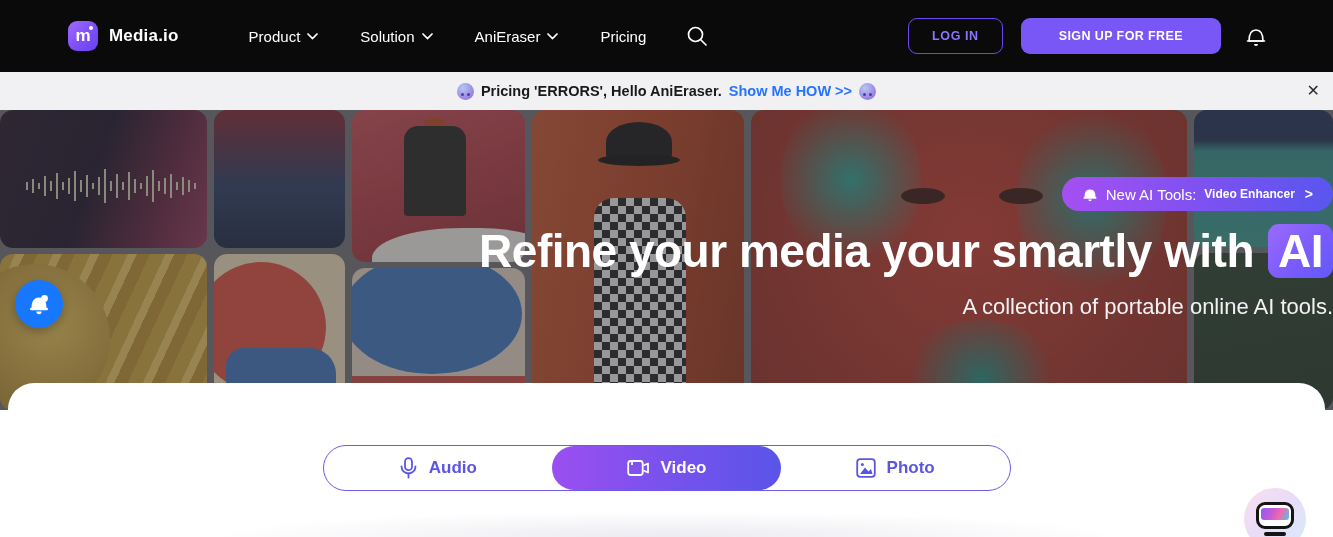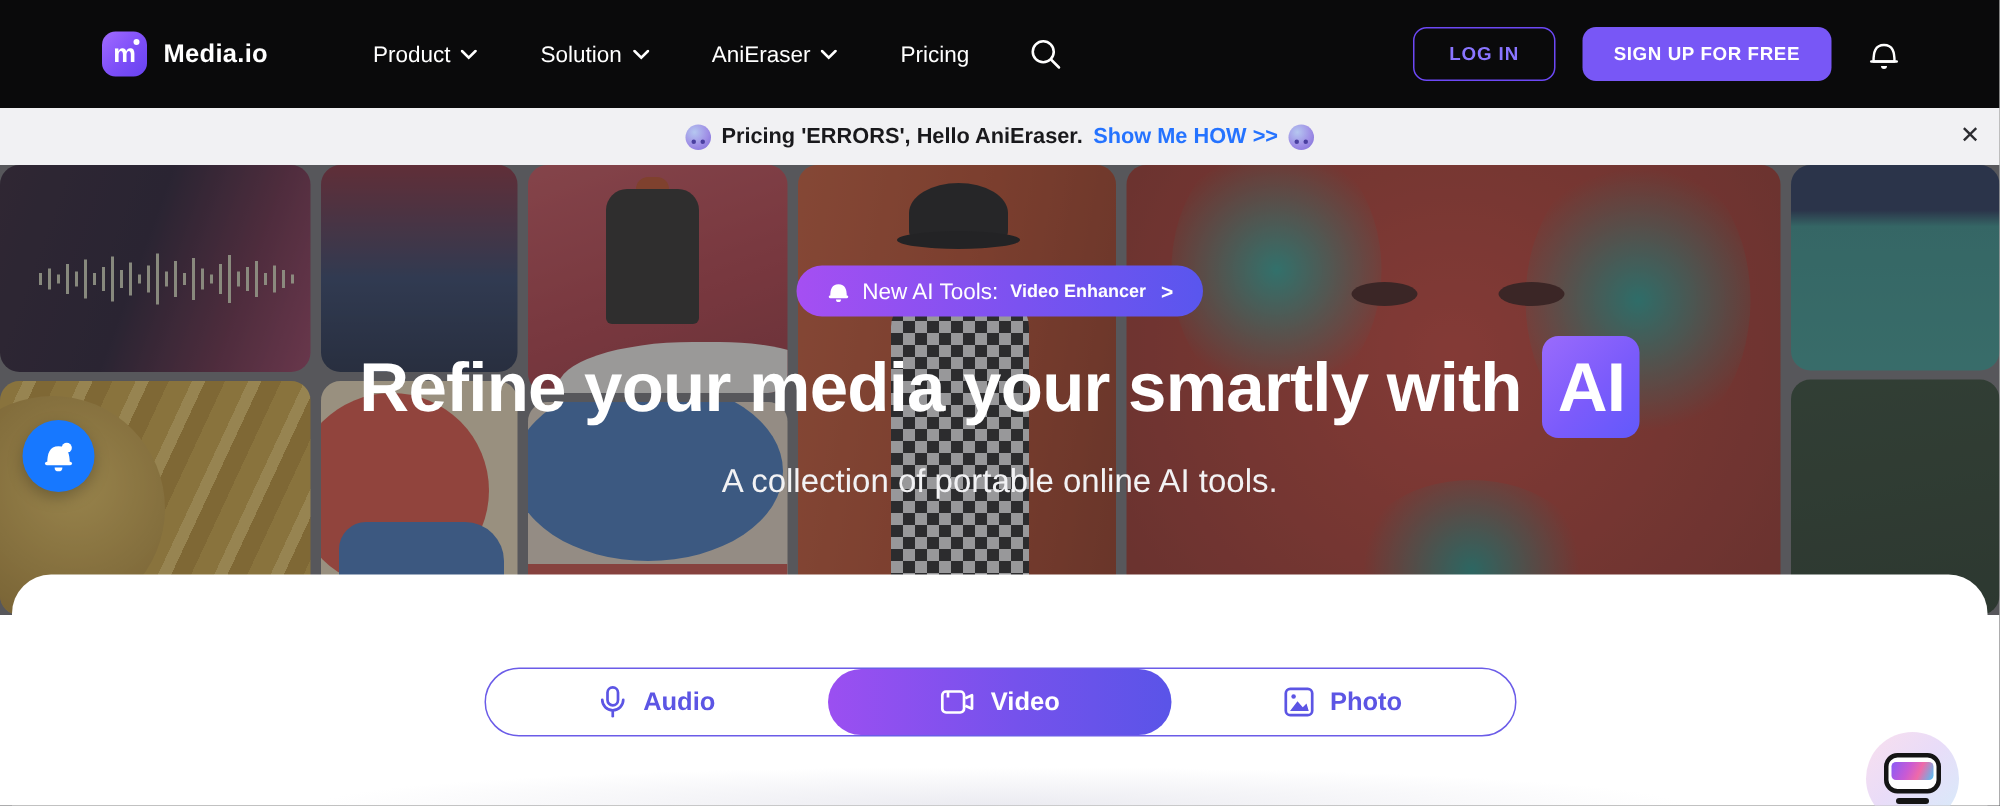--- a/index.html
+++ b/index.html
@@ -33,21 +33,21 @@
   .nav-right { margin-left:auto; display:flex; align-items:center; gap:18px; }
   .btn-login {
     background:transparent; border:1.5px solid #6c48f5; color:#8a75ff;
     font-size:12.5px; font-weight:bold; letter-spacing:.6px;
     padding:10px 23px; border-radius:9px; cursor:pointer;
     font-family:"Liberation Sans", sans-serif;
   }
   .btn-signup {
     background:#7857f6; border:none; color:#fff;
     font-size:12.5px; font-weight:bold; letter-spacing:.4px;
-    padding:11px 21px; border-radius:9px; cursor:pointer;
+    padding:11px 38px; border-radius:9px; cursor:pointer;
     font-family:"Liberation Sans", sans-serif;
   }
   .nav-bell { margin-left:6px; cursor:pointer; display:flex; }
 
   
   .banner {
     position:absolute; top:72px; left:0; width:1333px; height:38px;
     background:#f1f1f3; display:flex; align-items:center; justify-content:center; gap:7px; z-index:39;
   }
   .mini-emoji {
@@ -106,36 +106,36 @@
   .t-e .eye2 { position:absolute; left:248px; top:78px; width:44px; height:16px; border-radius:50%; background:#3a1410; }
   .t-f1 { left:1194px; top:0; width:139px; height:137px;
     background:linear-gradient(180deg,#1d2e52 0%,#1d2e52 22%,#2f8a84 30%,#35958c 100%); }
   .t-f2 { left:1194px; top:143px; width:139px; height:157px;
     background:linear-gradient(170deg,#28402b 0%,#203522 100%); }
   .hero-overlay { position:absolute; inset:0; background:rgba(62,62,66,.46); }
 
   .wave { position:absolute; left:26px; top:54px; }
 
   
-  .hero-content { position:absolute; inset:0; display:flex; flex-direction:column; align-items:center; z-index:5; }
+  .hero-content { position:absolute; inset:0; display:flex; flex-direction:column; align-items:flex-end; z-index:5; }
   .hero-badge {
     margin-top:67px; height:34px; display:flex; align-items:center; gap:8px;
     padding:0 20px; border-radius:17px; cursor:pointer;
     background:linear-gradient(90deg,#a54ff2 0%,#7b52f0 55%,#5956ee 100%);
   }
   .hero-badge .txt { color:#fff; font-size:15px; }
   .hero-badge .hl { color:#fff; font-size:12px; font-weight:bold; }
   .hero-badge .arrow { color:#fff; font-size:14px; font-weight:bold; margin-left:2px; }
   .hero-title {
     margin-top:13px; display:flex; align-items:center; gap:14px;
     color:#fff; font-size:46px; font-weight:bold; letter-spacing:-.5px; white-space:nowrap;
   }
   .ai-chip {
     display:inline-flex; align-items:center; justify-content:center;
-    min-width:58px; height:68px; padding:1px 10px; border-radius:11px;
+    min-width:58px; height:54px; padding:1px 10px; border-radius:11px;
     background:linear-gradient(135deg,#9a6bfc 0%,#7b5bfb 55%,#6159fb 100%);
     color:#fff; font-weight:bold;
   }
   .hero-sub { margin-top:16px; color:#f2f2f4; font-size:22px; }
 
   
   .card {
     position:absolute; left:8px; right:8px; top:383px; bottom:0;
     background:#fff; border-radius:26px 26px 0 0; z-index:10;
     display:flex; justify-content:center;

